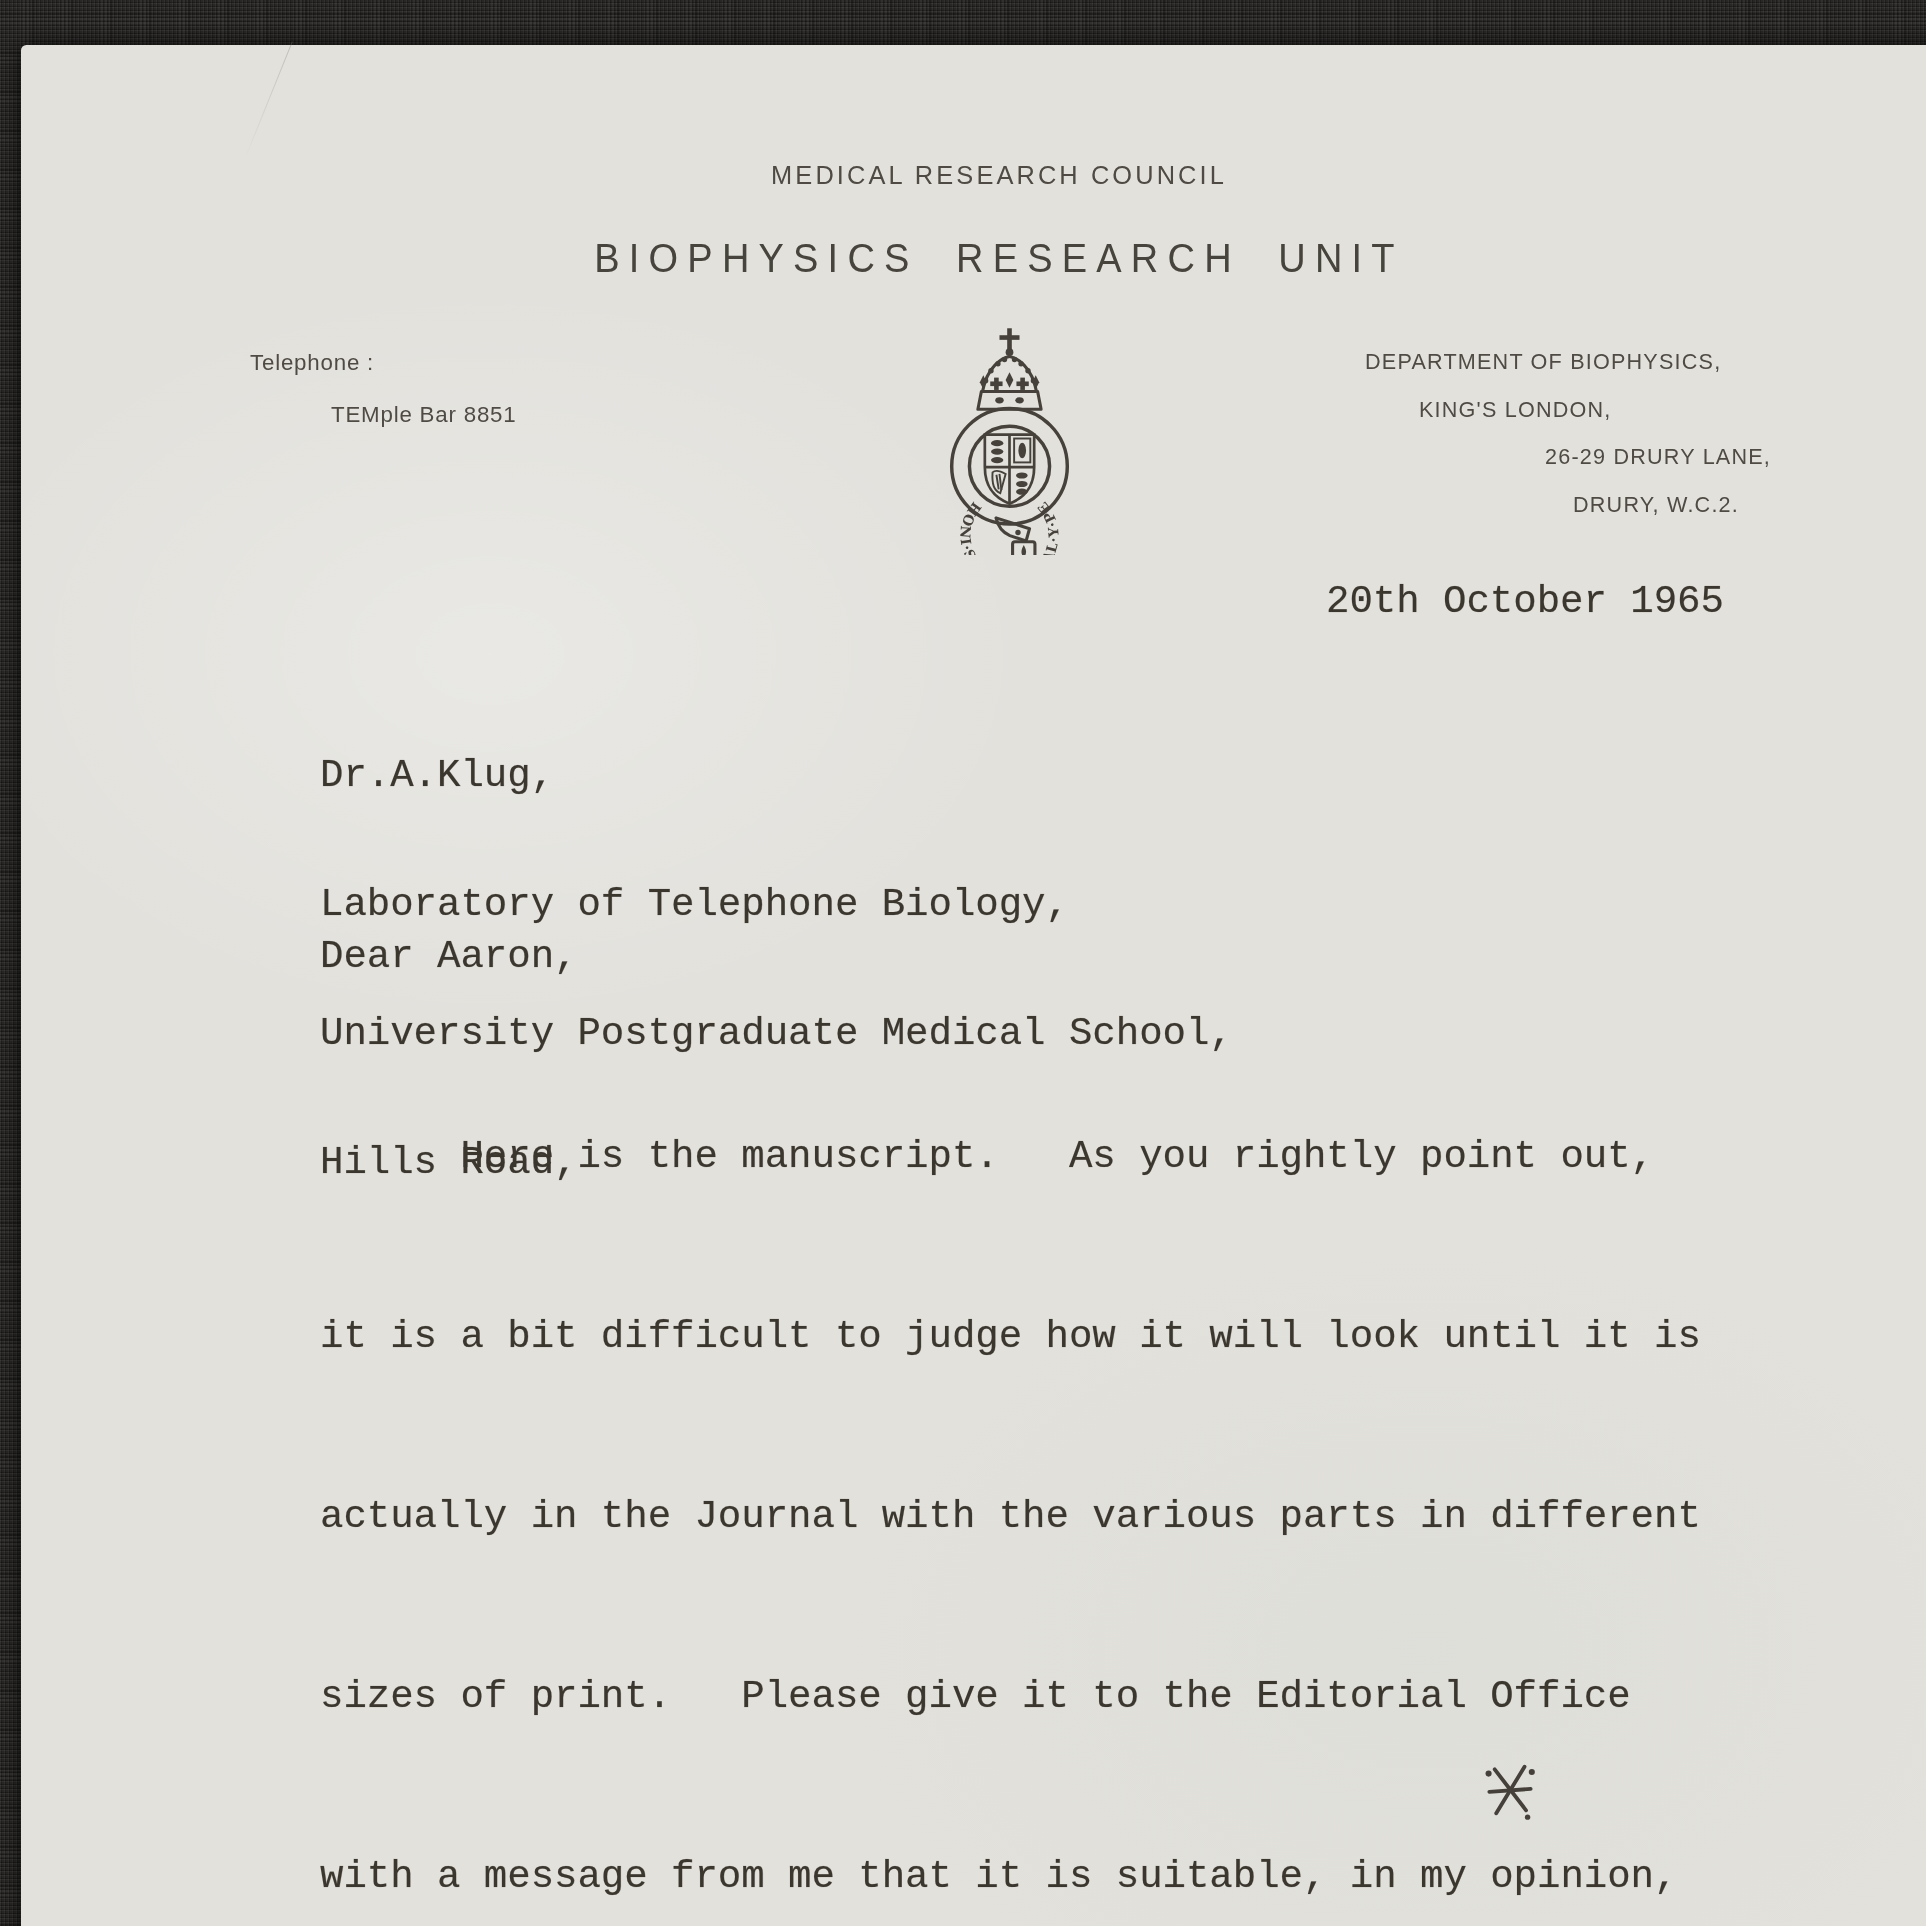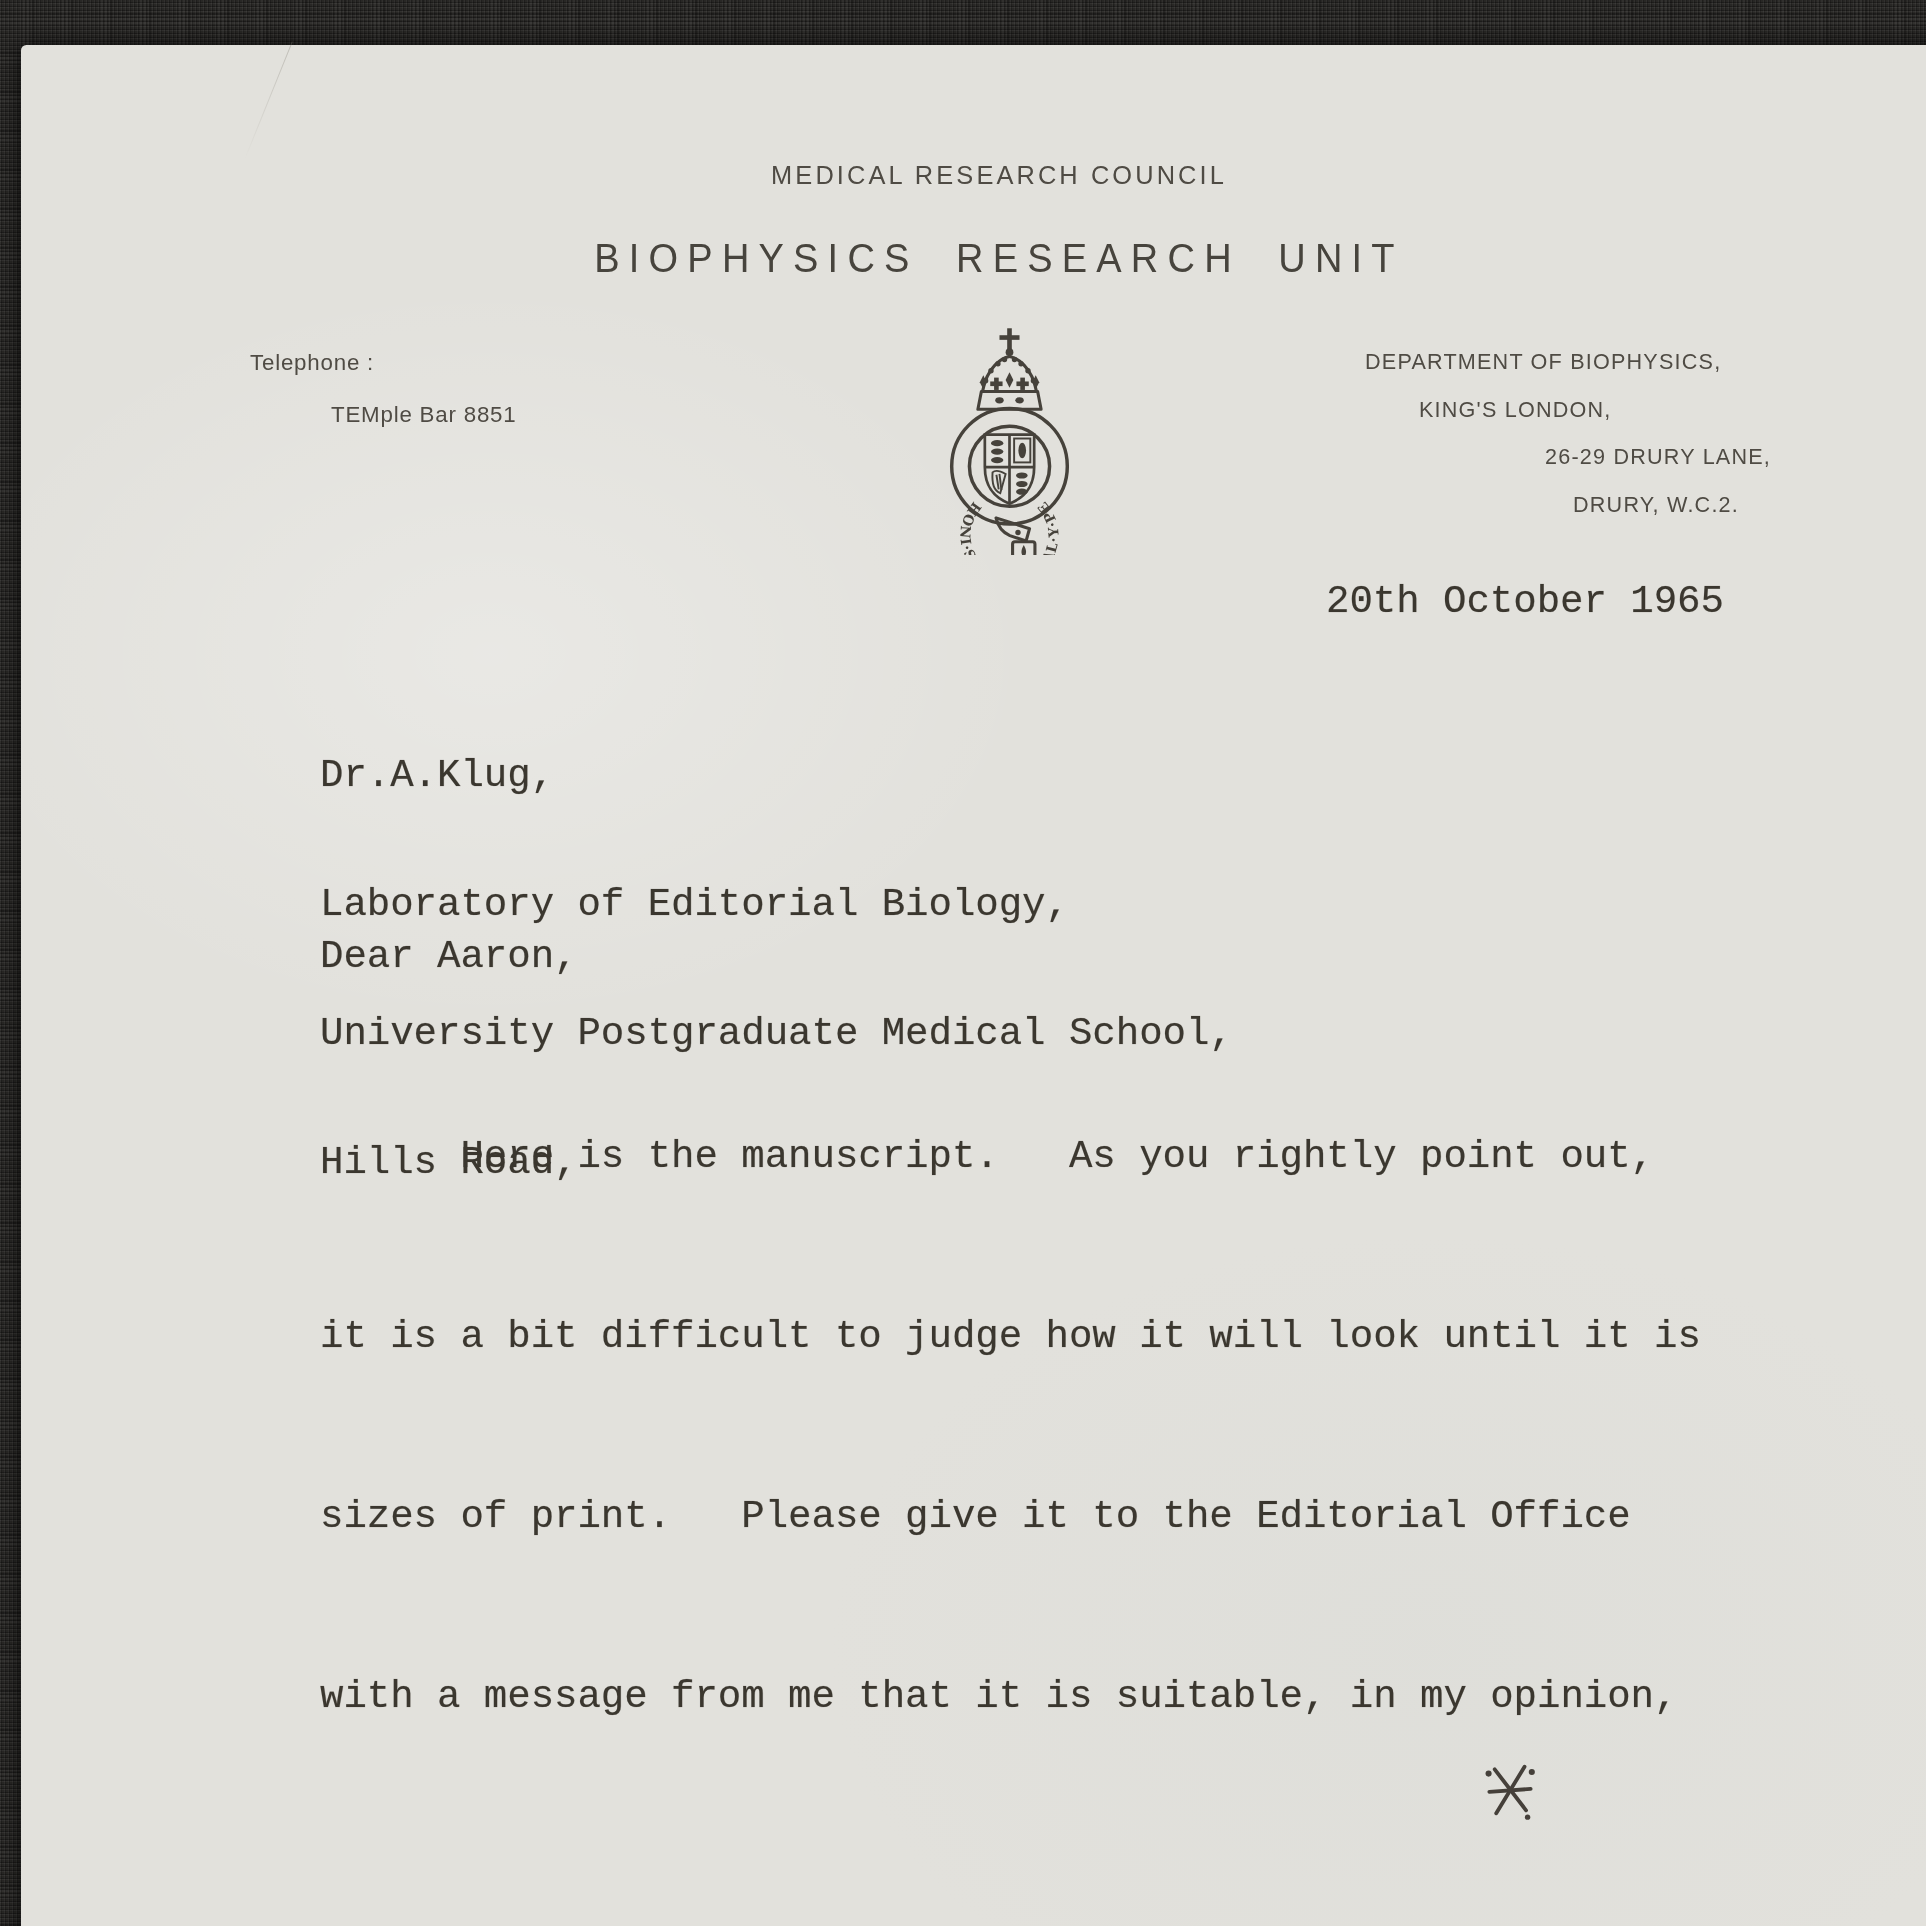--- a/index.html
+++ b/index.html
@@ -156,30 +156,31 @@
     </defs>
     <text font-family="DejaVu Serif, serif" font-size="36" font-weight="bold" letter-spacing="3" fill="#46423b">
       <textPath href="#garterPath" startOffset="2">HONI·SOIT·QUI·MAL·Y·PENSE</textPath>
     </text>
   </svg>
 
   <div class="mono date">20th October 1965</div>
 
   <div class="recipient mono">
     <div>Dr.A.Klug,</div>
-    <div>Laboratory of Editorial Biology,</div>
+    <div>Laboratory of Telephone Biology,</div>
     <div>University Postgraduate Medical School,</div>
     <div>Hills Road,</div>
   </div>
 
   <div class="salutation mono">Dear Aaron,</div>
 
   <div class="body-block mono">
     <div>      Here is the manuscript.   As you rightly point out,</div>
     <div>it is a bit difficult to judge how it will look until it is</div>
+    <div>actually in the Journal with the various parts in different</div>
     <div>sizes of print.   Please give it to the Editorial Office</div>
     <div>with a message from me that it is suitable, in my opinion,</div>
     
     
     
     
     
     
     
     

